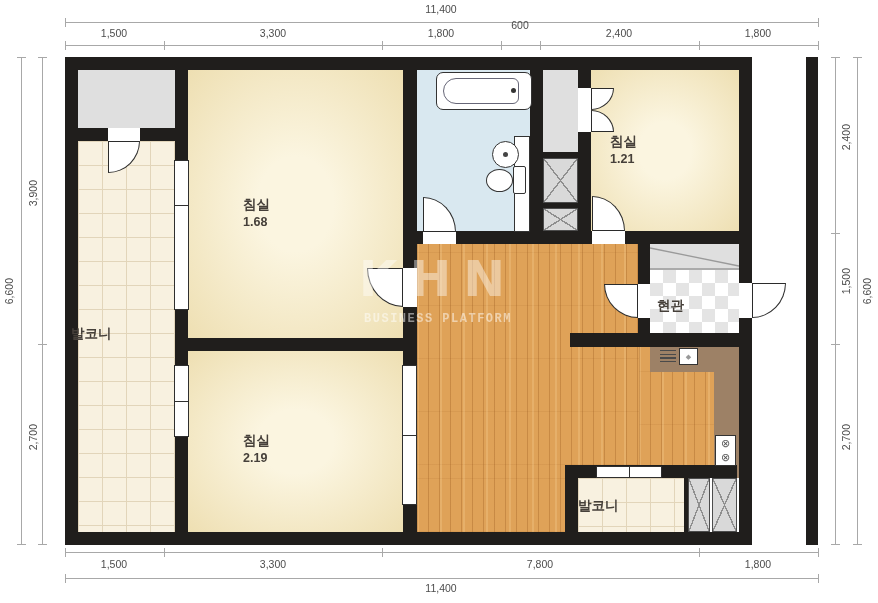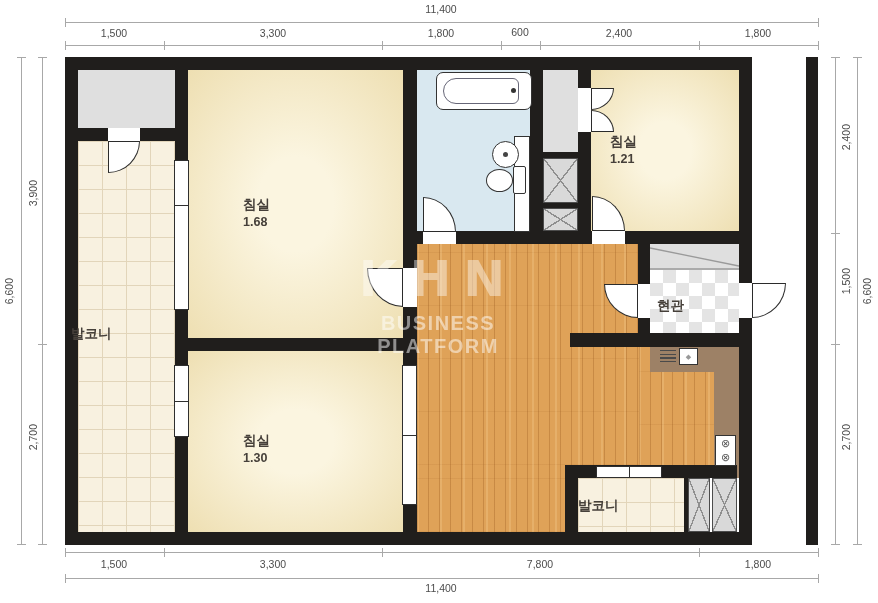--- a/index.html
+++ b/index.html
@@ -46,39 +46,39 @@
   .vlabel{position:absolute;font-size:10.5px;color:#4c4c4c;writing-mode:vertical-rl;
           transform:rotate(180deg);z-index:0;}
   
   .room-label{position:absolute;text-align:left;color:#46403a;font-weight:700;
       font-size:13.5px;line-height:1.3;z-index:7;}
   .room-label .area{font-size:12.5px;}
   
   .wm-logo{position:absolute;left:338px;top:250px;width:200px;text-align:center;font-size:50px;
       font-weight:800;color:rgba(255,255,255,.42);letter-spacing:12px;z-index:6;
       font-family:"DejaVu Sans",sans-serif;}
-  .wm-tag{position:absolute;left:330px;top:312px;width:216px;text-align:center;font-size:20px;
-      font-weight:700;color:rgba(255,255,255,.5);letter-spacing:1.5px;z-index:6;}
+  .wm-tag{position:absolute;left:330px;top:312px;width:216px;text-align:center;font-size:12px;
+      font-weight:700;color:rgba(255,255,255,.5);letter-spacing:1.5px;z-index:6;font-family:Liberation Mono, monospace;}
   .stove span{display:block;text-align:center;font-size:11px;line-height:14px;color:#555;}
   .sinkbox{font-size:7px;line-height:16px;text-align:center;color:#999;}
   .vent{background:repeating-linear-gradient(#4a4a4a 0 1.5px,transparent 1.5px 3.6px);}
 </style>
 </head>
 <body>
 
 <div class="plan">
 
   <div class="dlabel" style="left:391px;top:3px;width:100px">11,400</div>
   <div class="dline" style="left:65px;top:22px;width:753px;height:1px"></div>
   <div class="dline" style="left:65px;top:18px;width:1px;height:9px"></div>
   <div class="dline" style="left:818px;top:18px;width:1px;height:9px"></div>
   <div class="dlabel" style="left:84px;top:27px;width:60px">1,500</div>
   <div class="dlabel" style="left:243px;top:27px;width:60px">3,300</div>
   <div class="dlabel" style="left:411px;top:27px;width:60px">1,800</div>
-  <div class="dlabel" style="left:490px;top:26px;width:60px">600</div>
+  <div class="dlabel" style="left:490px;top:19px;width:60px">600</div>
   <div class="dlabel" style="left:589px;top:27px;width:60px">2,400</div>
   <div class="dlabel" style="left:728px;top:27px;width:60px">1,800</div>
   <div class="dline" style="left:65px;top:45px;width:753px;height:1px"></div>
   <div class="dline" style="left:65px;top:41px;width:1px;height:9px"></div>
   <div class="dline" style="left:164px;top:41px;width:1px;height:9px"></div>
   <div class="dline" style="left:382px;top:41px;width:1px;height:9px"></div>
   <div class="dline" style="left:501px;top:41px;width:1px;height:9px"></div>
   <div class="dline" style="left:540px;top:41px;width:1px;height:9px"></div>
   <div class="dline" style="left:699px;top:41px;width:1px;height:9px"></div>
   <div class="dline" style="left:818px;top:41px;width:1px;height:9px"></div>
@@ -221,21 +221,21 @@
   <div class="room-label" style="left:243px;top:196px;width:100px">
     <div>침실</div>
     <div class="area">1.68</div>
   </div>
   <div class="room-label" style="left:610px;top:133px;width:100px">
     <div>침실</div>
     <div class="area">1.21</div>
   </div>
   <div class="room-label" style="left:243px;top:432px;width:100px">
     <div>침실</div>
-    <div class="area">1.30</div>
+    <div class="area">2.19</div>
   </div>
   <div class="room-label" style="left:657px;top:297px;width:80px">
     <div>현관</div>
   </div>
   <div class="room-label" style="left:71px;top:325px;width:100px">
     <div>발코니</div>
   </div>
   <div class="room-label" style="left:578px;top:497px;width:100px">
     <div>발코니</div>
   </div>

